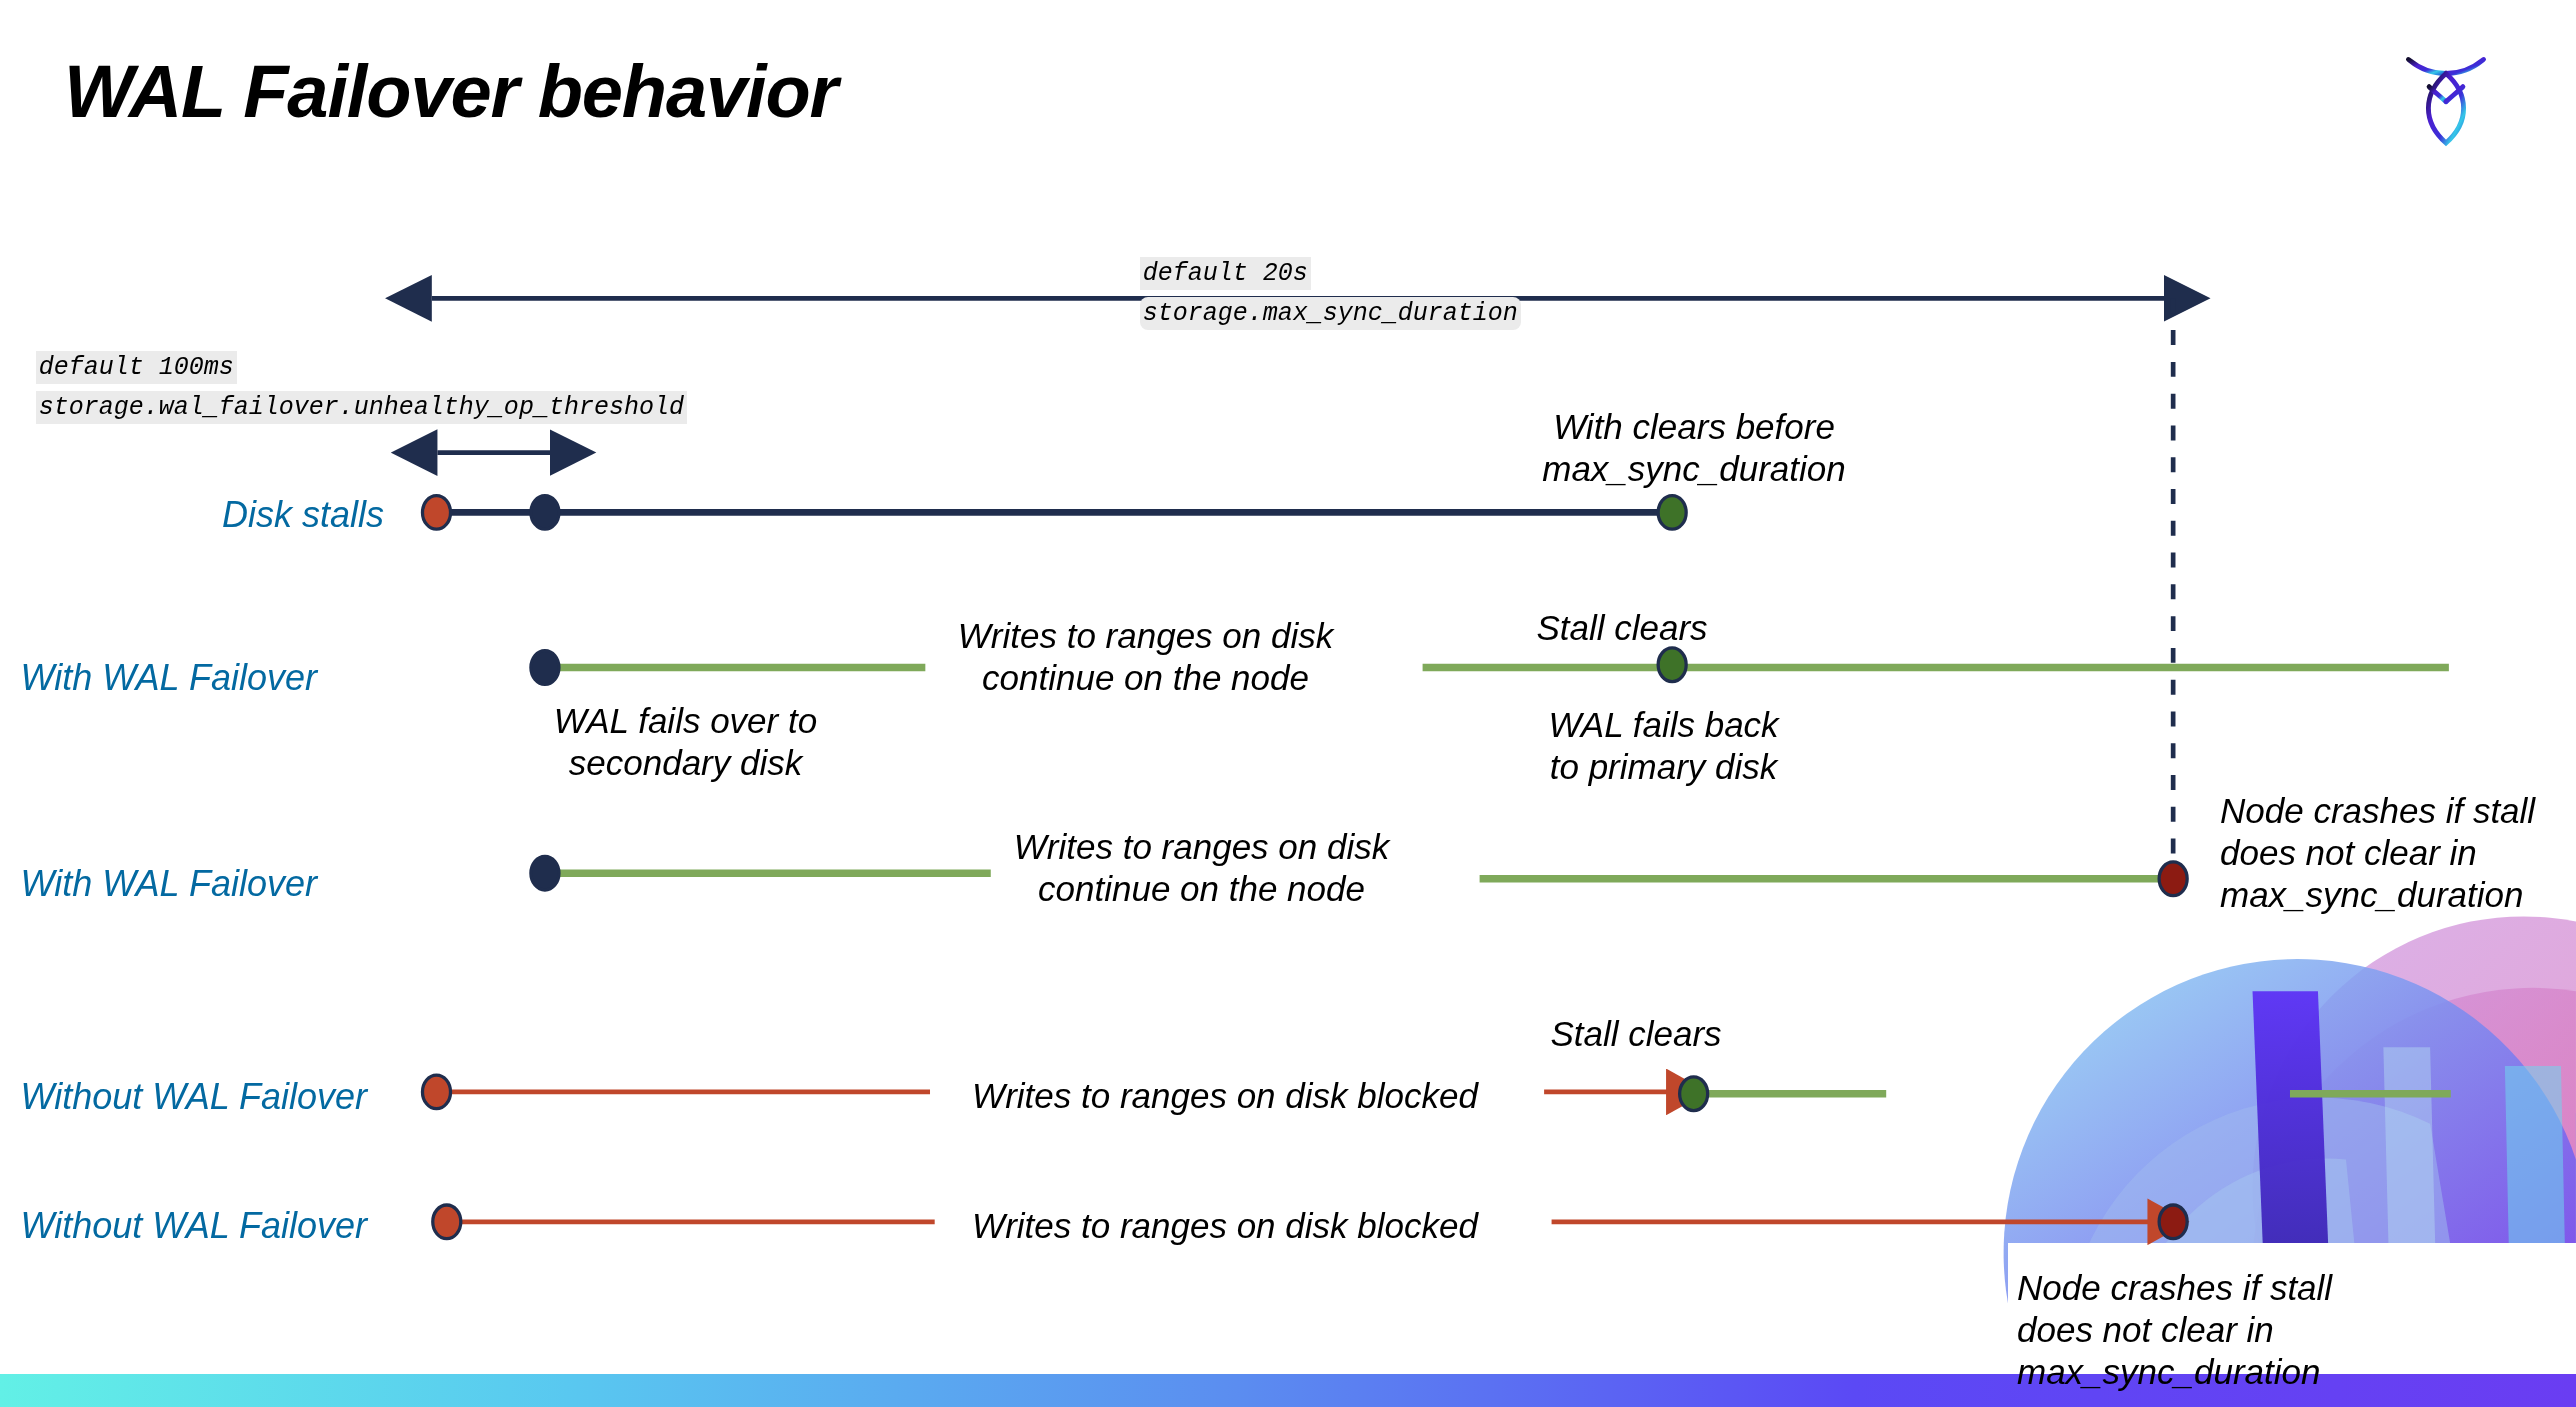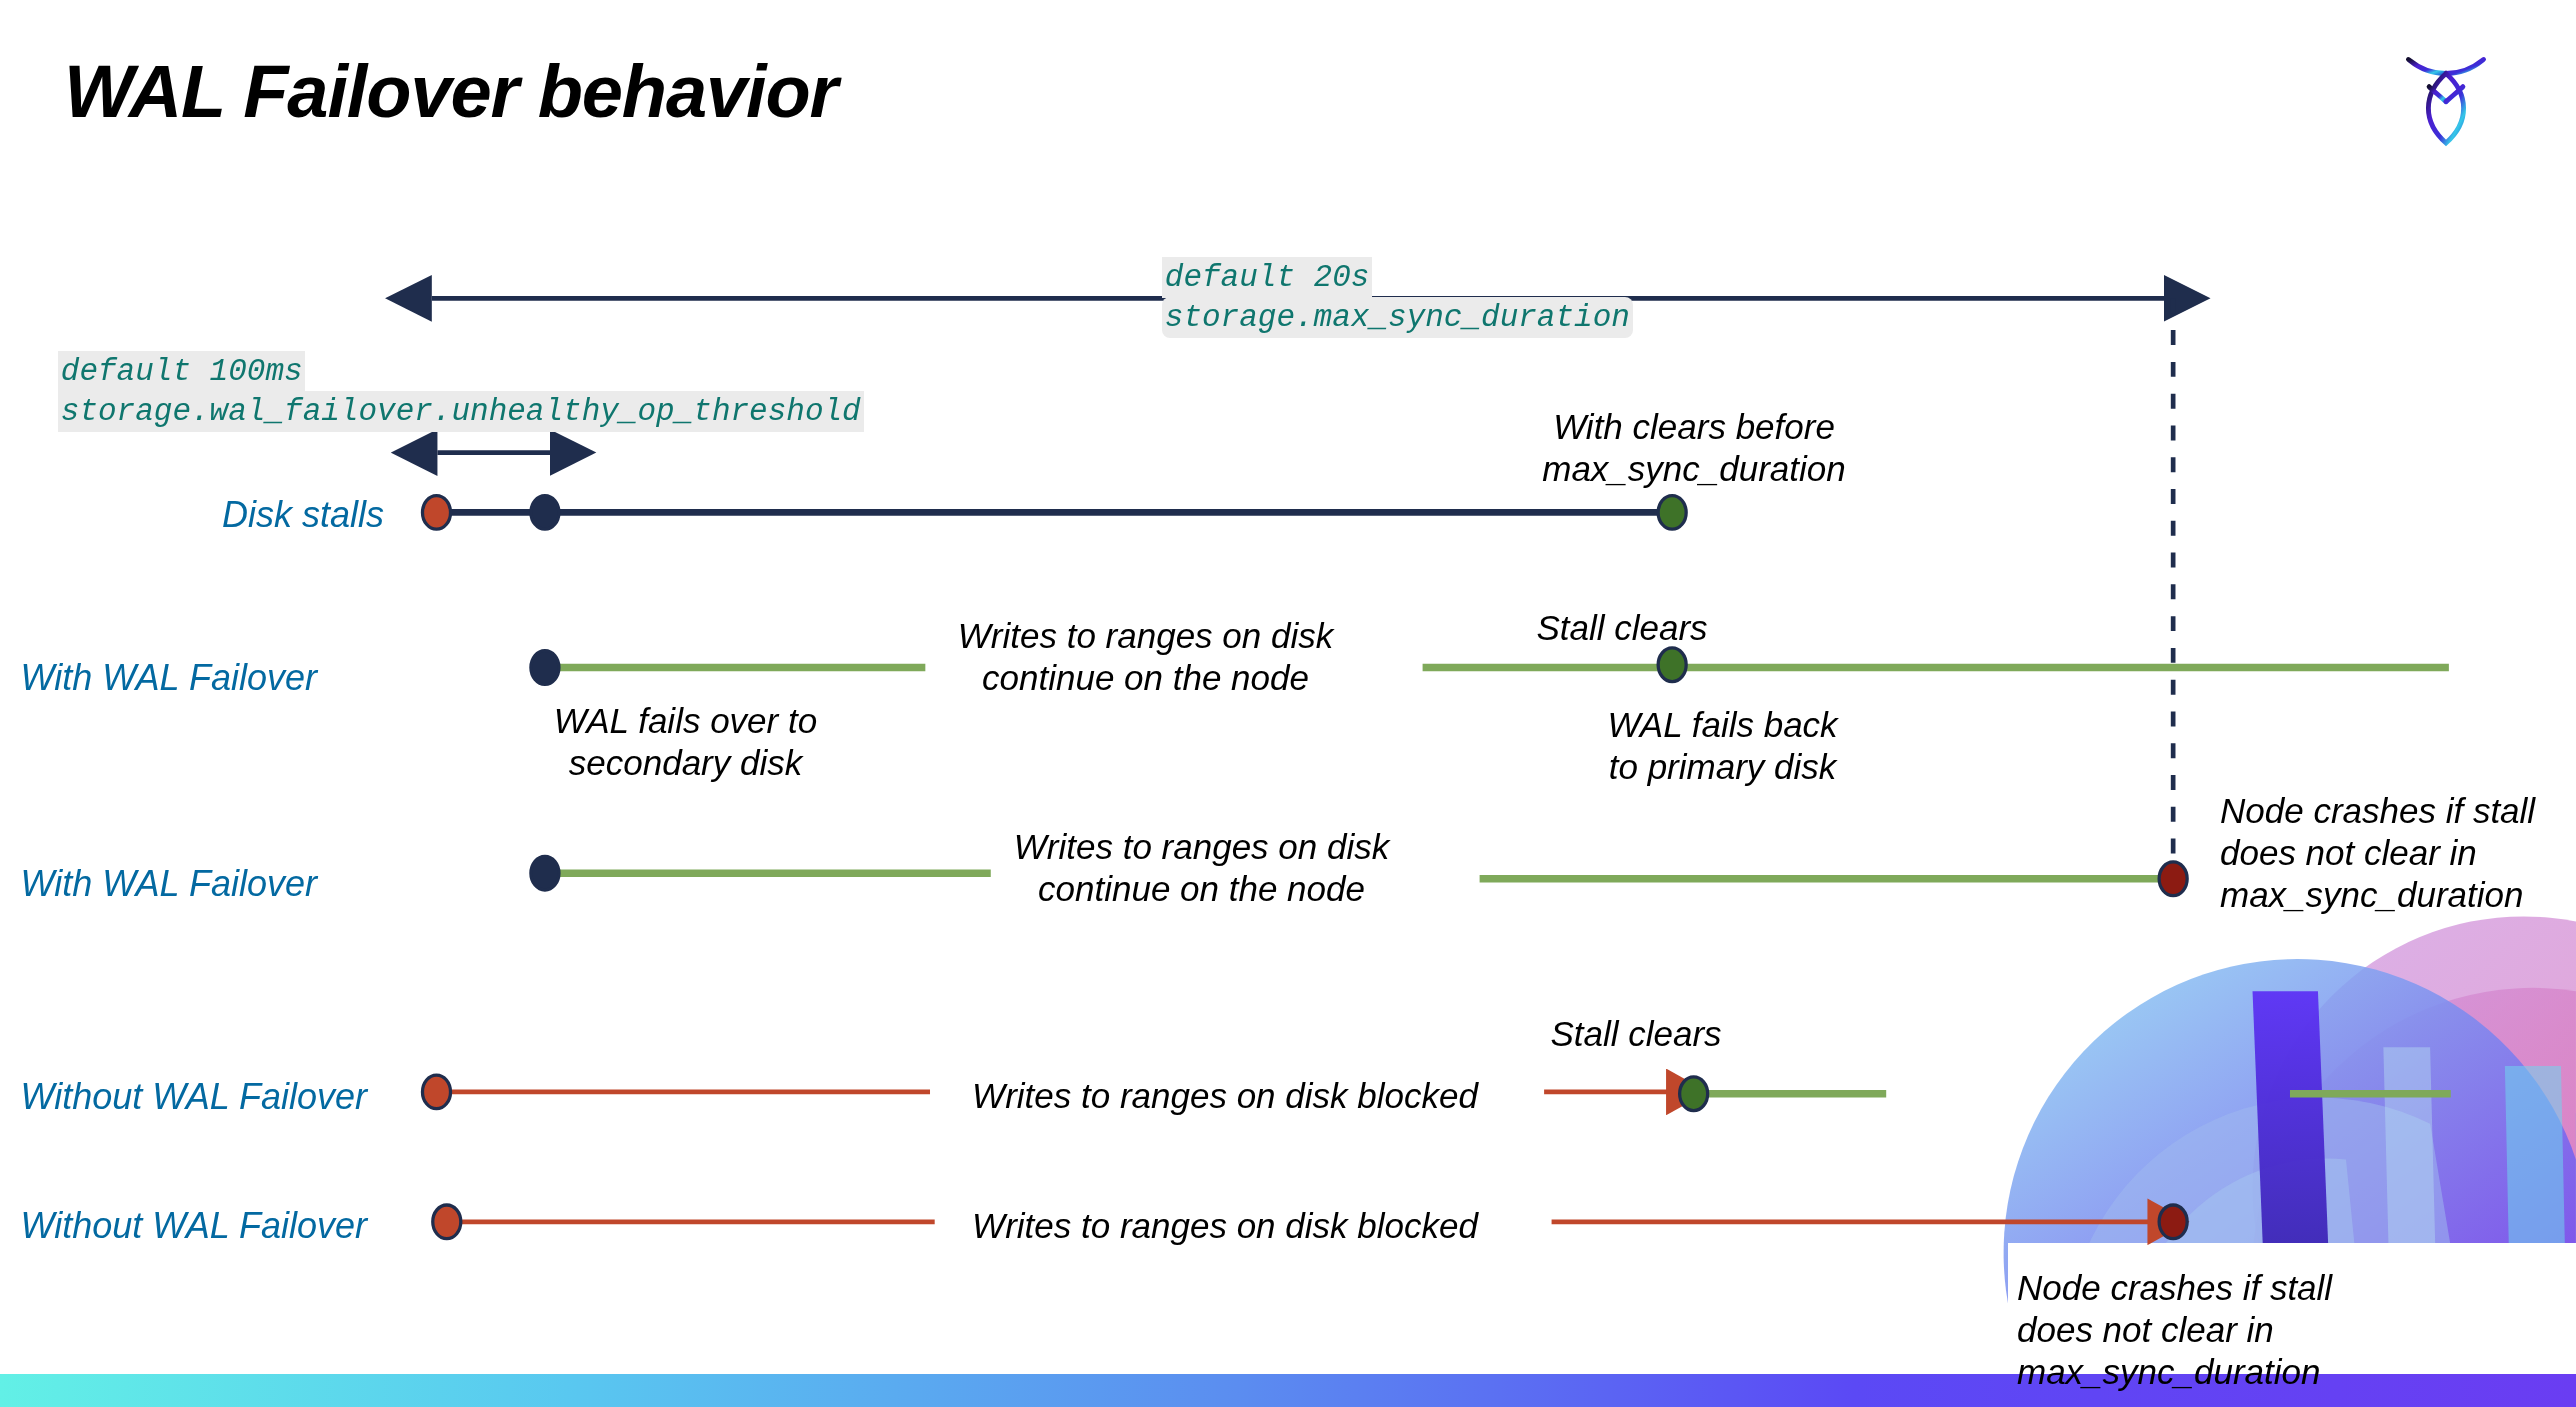--- a/index.html
+++ b/index.html
@@ -32,25 +32,24 @@
     position:absolute;left:1944px;top:879px;width:632px;height:529px;overflow:hidden;
   }
   #deco-white-box{
     position:absolute;left:2008px;top:1243px;width:568px;height:165px;background:#ffffff;
   }
 
   
   .code-label{
     position:absolute;
     font-family:"Liberation Mono", monospace;
-    font-size:31px;color:#0f766e;
+    font-size:25px;color:#000000;
     background:#ebebeb;
     white-space:nowrap;line-height:1.26;
     padding:0.9px 2.8px;
-    margin-left:22px;
   }
   #code-maxsync-1{left:1140px;top:257px;}
   #code-maxsync-2{left:1140px;top:297px;border-radius:8px;}
   #code-unhealthy-1{left:36px;top:351px;}
   #code-unhealthy-2{left:36px;top:391px;}
 
   
   .row-label{
     position:absolute;
     font-size:36px;color:#0369a1;white-space:nowrap;
@@ -67,21 +66,21 @@
     position:absolute;
     font-size:35px;color:#000000;line-height:1.20;
     font-family:"Liberation Sans", sans-serif;
     text-align:center;white-space:pre-line;
   }
 
   #annot-stall-clears-before{left:1521px;top:406px;width:346px;}
   #annot-writes-continue-1 {left:935px;top:615px;width:421px;}
   #annot-wal-fails-over    {left:475px;top:700px;width:421px;}
   #annot-stall-clears-1    {left:1505px;top:607px;width:234px;}
-  #annot-wal-fails-back    {left:1559px;top:704px;width:327px;text-align:center;}
+  #annot-wal-fails-back    {left:1500px;top:704px;width:327px;text-align:center;}
   #annot-writes-continue-2 {left:991px;top:826px;width:421px;}
   #annot-node-crashes-1    {left:2220px;top:790px;width:355px;text-align:left;}
   #annot-writes-blocked-1  {left:935px;top:1075px;width:580px;}
   #annot-stall-clears-2    {left:1519px;top:1013px;width:234px;}
   #annot-writes-resume     {left:1902px;top:1024px;width:318px;}
   #annot-writes-blocked-2  {left:935px;top:1205px;width:580px;}
   #annot-node-crashes-2    {left:2017px;top:1267px;width:374px;text-align:left;}
 
   
   #wire{position:absolute;left:0;top:0;width:2576px;height:1408px;}

